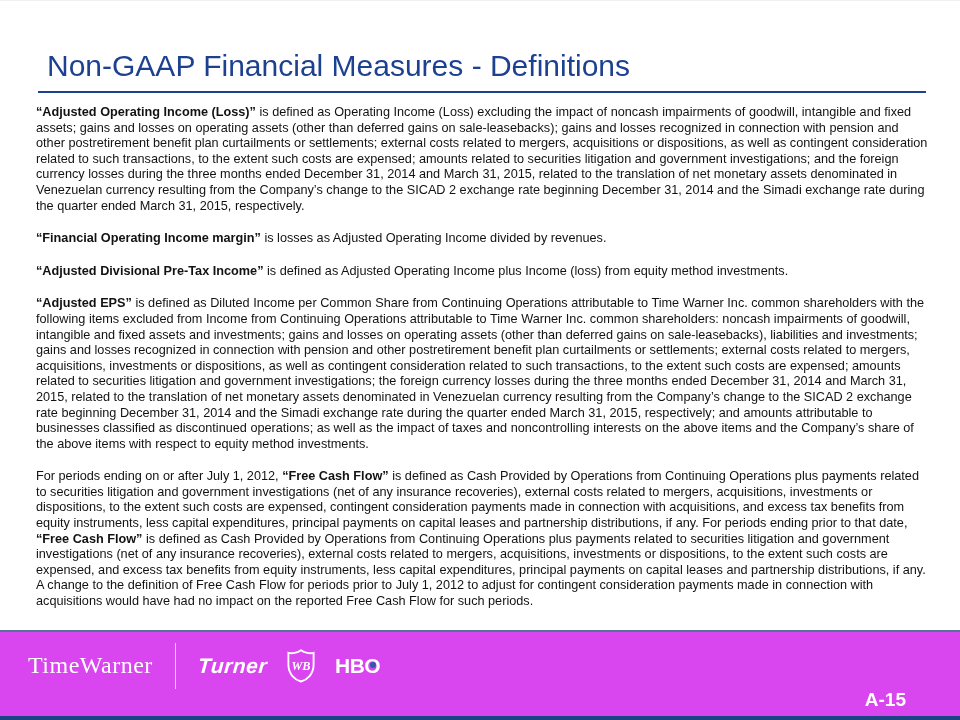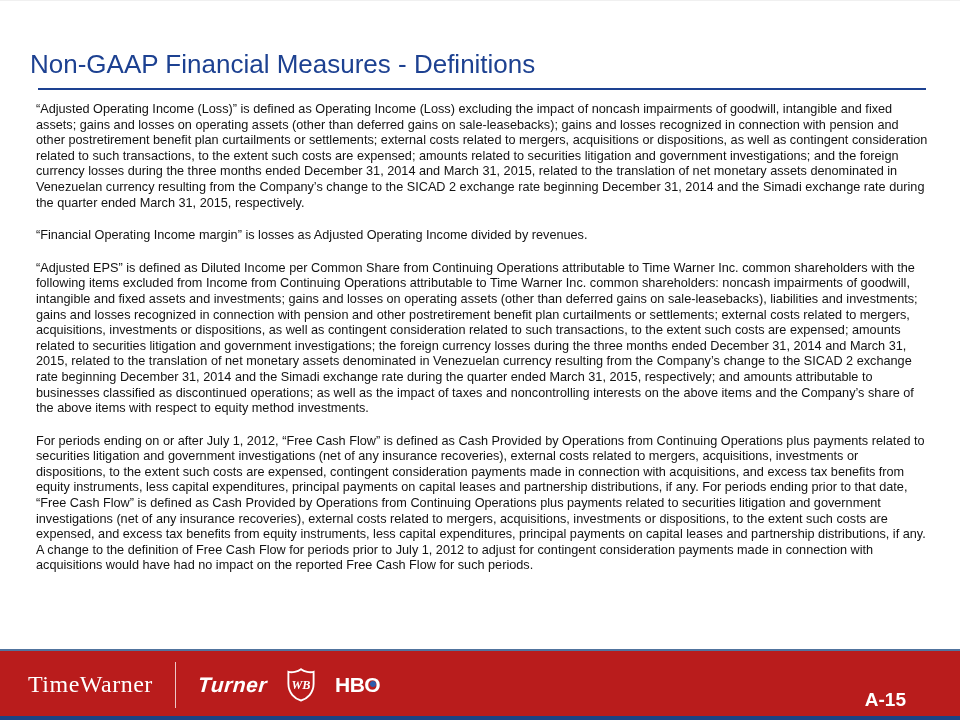--- a/index.html
+++ b/index.html
@@ -8,51 +8,51 @@
     background: #ffffff;
     font-family: "Liberation Sans", sans-serif;
     position: relative;
     overflow: hidden;
   }
   .slide { width: 960px; height: 720px; position: relative; border-top: 1px solid #f0f0f0; }
 
   
   header { padding: 0 30px; }
   h1.title {
-    margin: 48px 0 0 0;
-    font-size: 26px;
+    margin: 48px 0 0 17px;
+    font-size: 30px;
     font-weight: 400;
     color: #1d4191;
     letter-spacing: 0;
   }
   .title-rule {
     height: 2px;
     background: #1d4191;
     margin: 8px 4px 0 8px;
   }
 
   
   main.defs {
     padding: 12px 32px 0 36px;
     width: 892px;
     color: #121212;
     font-size: 12.7px;
     line-height: 15.6px;
   }
   main.defs p { margin: 0 0 17px 0; }
   main.defs p:last-child { margin-bottom: 4px; }
-  .b { font-weight: normal; }
+  .b { font-weight: bold; }
 
   
   footer {
     position: absolute;
     left: 0; bottom: 0;
     width: 100%;
-    height: 72px;
-    background: #b91c1c;
+    height: 91px;
+    background: #d946ef;
     border-top: 2px solid #51749e;
     border-bottom: 0;
     box-sizing: border-box;
   }
   footer .bottom-strip {
     position: absolute;
     left: 0; bottom: 0;
     width: 100%;
     height: 5px;
     background: #1c4384;
@@ -115,20 +115,21 @@
 <div class="slide">
 
   <header>
     <h1 class="title">Non-GAAP Financial Measures - Definitions</h1>
     <div class="title-rule"></div>
   </header>
 
   <main class="defs" id="paragraphs">
       <p><span class="b">“Adjusted Operating Income (Loss)”</span><span> is defined as Operating Income (Loss) excluding the impact of noncash impairments of goodwill, intangible and fixed assets; gains and losses on operating assets (other than deferred gains on sale-leasebacks); gains and losses recognized in connection with pension and other postretirement benefit plan curtailments or settlements; external costs related to mergers, acquisitions or dispositions, as well as contingent consideration related to such transactions, to the extent such costs are expensed; amounts related to securities litigation and government investigations; and the foreign currency losses during the three months ended December 31, 2014 and March 31, 2015, related to the translation of net monetary assets denominated in Venezuelan currency resulting from the Company’s change to the SICAD 2 exchange rate beginning December 31, 2014 and the Simadi exchange rate during the quarter ended March 31, 2015, respectively.</span></p>
       <p><span class="b">“Financial Operating Income margin”</span><span> is losses as Adjusted Operating Income divided by revenues.</span></p>
+      <p><span class="b">“Adjusted Divisional Pre-Tax Income”</span><span> is defined as Adjusted Operating Income plus Income (loss) from equity method investments.</span></p>
       <p><span class="b">“Adjusted EPS”</span><span> is defined as Diluted Income per Common Share from Continuing Operations attributable to Time Warner Inc. common shareholders with the following items excluded from Income from Continuing Operations attributable to Time Warner Inc. common shareholders: noncash impairments of goodwill, intangible and fixed assets and investments; gains and losses on operating assets (other than deferred gains on sale-leasebacks), liabilities and investments; gains and losses recognized in connection with pension and other postretirement benefit plan curtailments or settlements; external costs related to mergers, acquisitions, investments or dispositions, as well as contingent consideration related to such transactions, to the extent such costs are expensed; amounts related to securities litigation and government investigations; the foreign currency losses during the three months ended December 31, 2014 and March 31, 2015, related to the translation of net monetary assets denominated in Venezuelan currency resulting from the Company’s change to the SICAD 2 exchange rate beginning December 31, 2014 and the Simadi exchange rate during the quarter ended March 31, 2015, respectively; and amounts attributable to businesses classified as discontinued operations; as well as the impact of taxes and noncontrolling interests on the above items and the Company’s share of the above items with respect to equity method investments.</span></p>
       <p><span>For periods ending on or after July 1, 2012, </span><span class="b">“Free Cash Flow”</span><span> is defined as Cash Provided by Operations from Continuing Operations plus payments related to securities litigation and government investigations (net of any insurance recoveries), external costs related to mergers, acquisitions, investments or dispositions, to the extent such costs are expensed, contingent consideration payments made in connection with acquisitions, and excess tax benefits from equity instruments, less capital expenditures, principal payments on capital leases and partnership distributions, if any. For periods ending prior to that date, </span><span class="b">“Free Cash Flow”</span><span> is defined as Cash Provided by Operations from Continuing Operations plus payments related to securities litigation and government investigations (net of any insurance recoveries), external costs related to mergers, acquisitions, investments or dispositions, to the extent such costs are expensed, and excess tax benefits from equity instruments, less capital expenditures, principal payments on capital leases and partnership distributions, if any. A change to the definition of Free Cash Flow for periods prior to July 1, 2012 to adjust for contingent consideration payments made in connection with acquisitions would have had no impact on the reported Free Cash Flow for such periods.</span></p>
     </main>
 
   <footer>
     <div class="logos">
       <span class="tw-logo">TimeWarner</span>
       <span class="logo-divider"></span>
       <span class="turner-logo">Turner</span>
       <span class="wb-logo">

